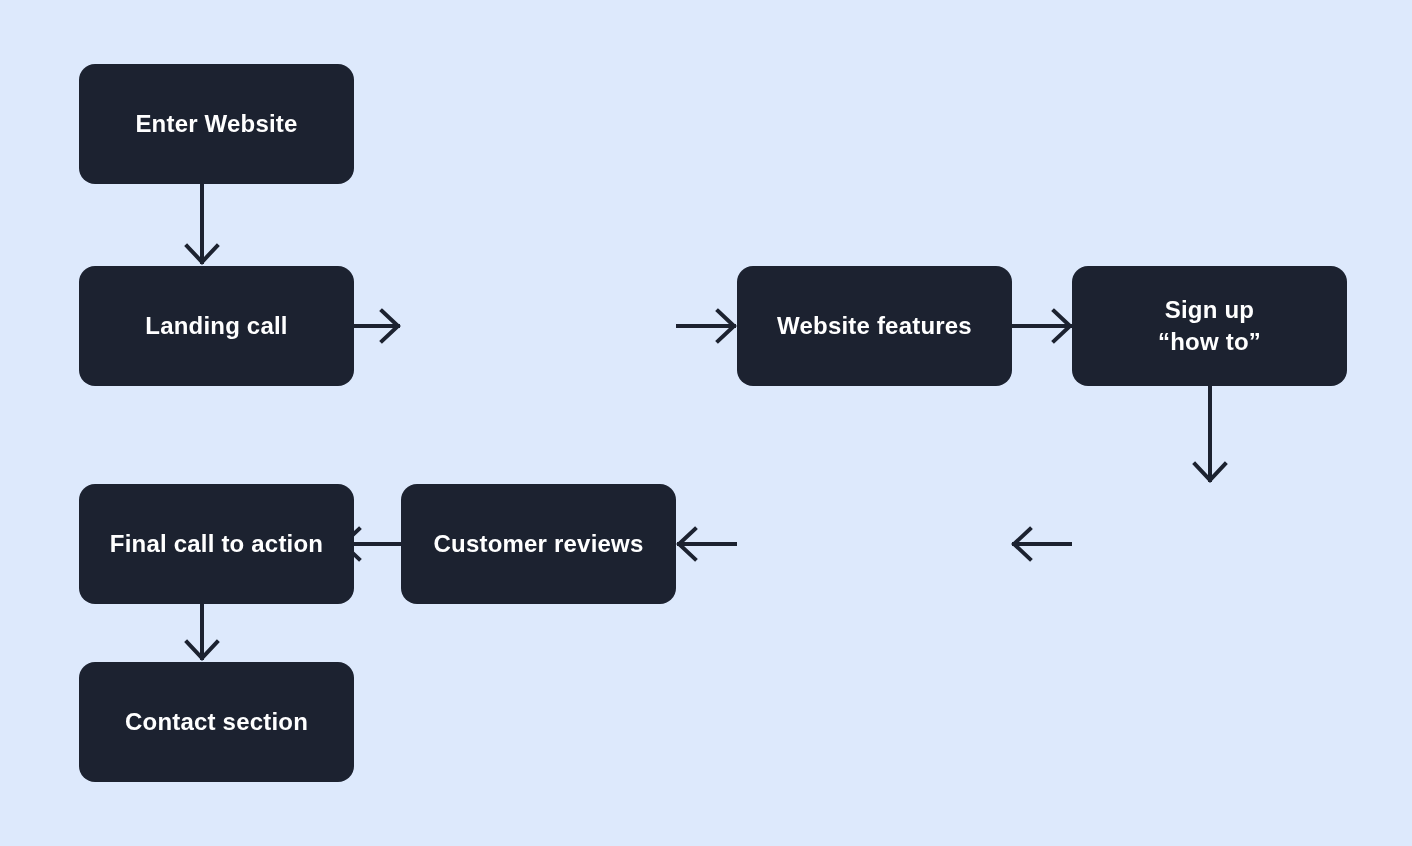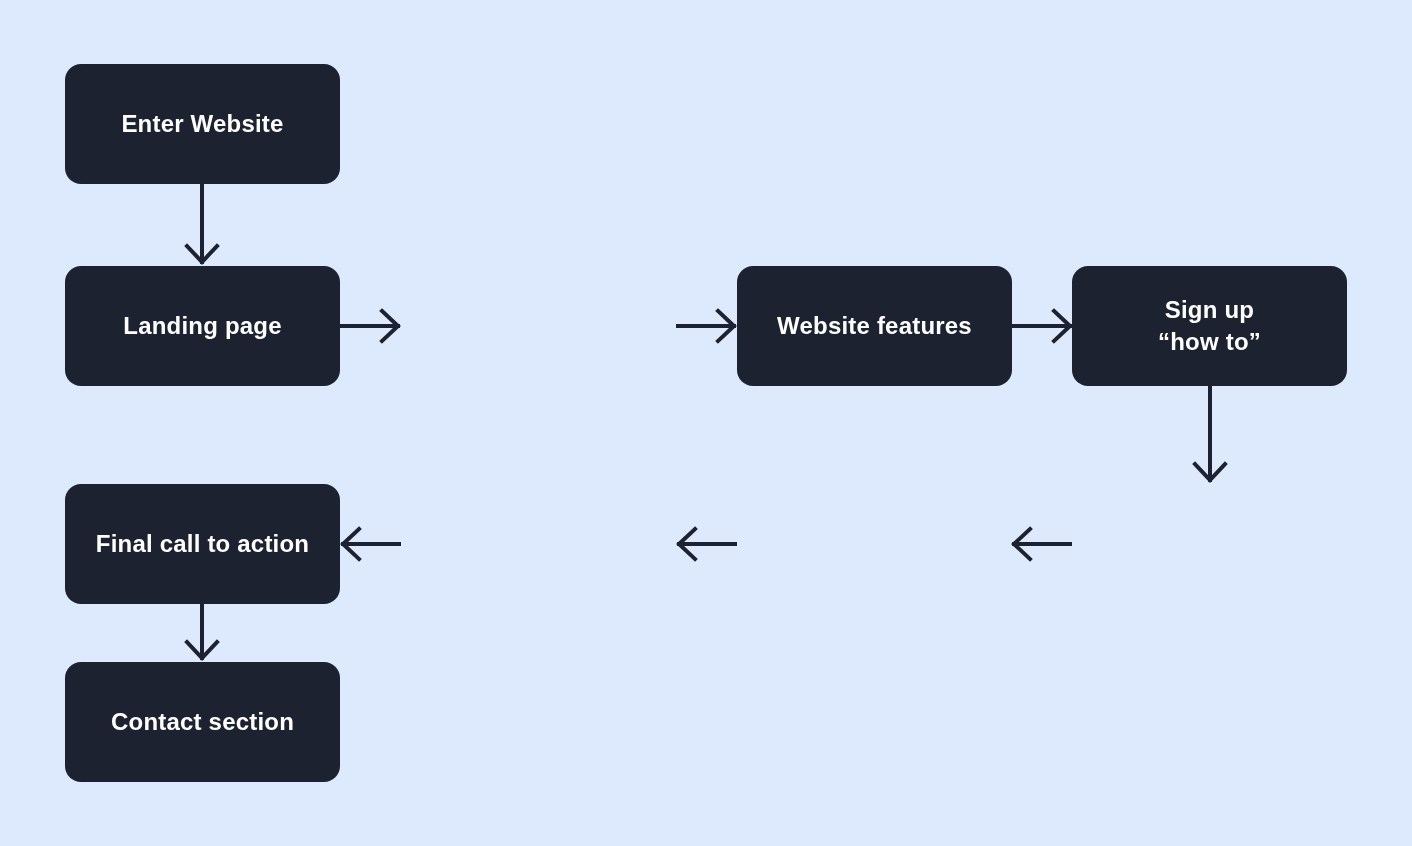--- a/index.html
+++ b/index.html
@@ -32,21 +32,21 @@
     font-weight: bold;
     display: flex;
     align-items: center;
     justify-content: center;
     text-align: center;
     white-space: pre-line;
     line-height: 1.35;
     letter-spacing: 0.2px;
   }
   
-  .col-1 { left: 65px; }
+  .col-1 { left: 79px; }
   .col-2 { left: 401px; }
   .col-3 { left: 737px; }
   .col-4 { left: 1072px; }
   
   .row-1 { top: 64px; }
   .row-2 { top: 266px; }
   .row-3 { top: 484px; }
   .row-4 { top: 662px; }
   svg.arrows {
     position: absolute;
@@ -73,28 +73,29 @@
     <path d="M1014 326 H1070 M1054 311 L1070 326 L1054 341"></path>
     <path d="M1210 388 V480 M1195 464 L1210 480 L1225 464"></path>
     <path d="M1070 544 H1014 M1030 529 L1014 544 L1030 559"></path>
     <path d="M735 544 H679 M695 529 L679 544 L695 559"></path>
     <path d="M399 544 H343 M359 529 L343 544 L359 559"></path>
     <path d="M202 606 V658 M187 642 L202 658 L217 642"></path>
   </svg>
 
   <div class="node col-1 row-1">Enter Website</div>
 
-  <div class="node col-1 row-2">Landing page</div>
+  <div class="node col-1 row-2">Landing call</div>
 
 
   <div class="node col-3 row-2">Website features</div>
 
   <div class="node col-4 row-2">Sign up
 “how to”</div>
 
   <div class="node col-1 row-3">Final call to action</div>
 
+  <div class="node col-2 row-3">Customer reviews</div>
 
 
 
   <div class="node col-1 row-4">Contact section</div>
 
 </div>
 
 </body></html>

